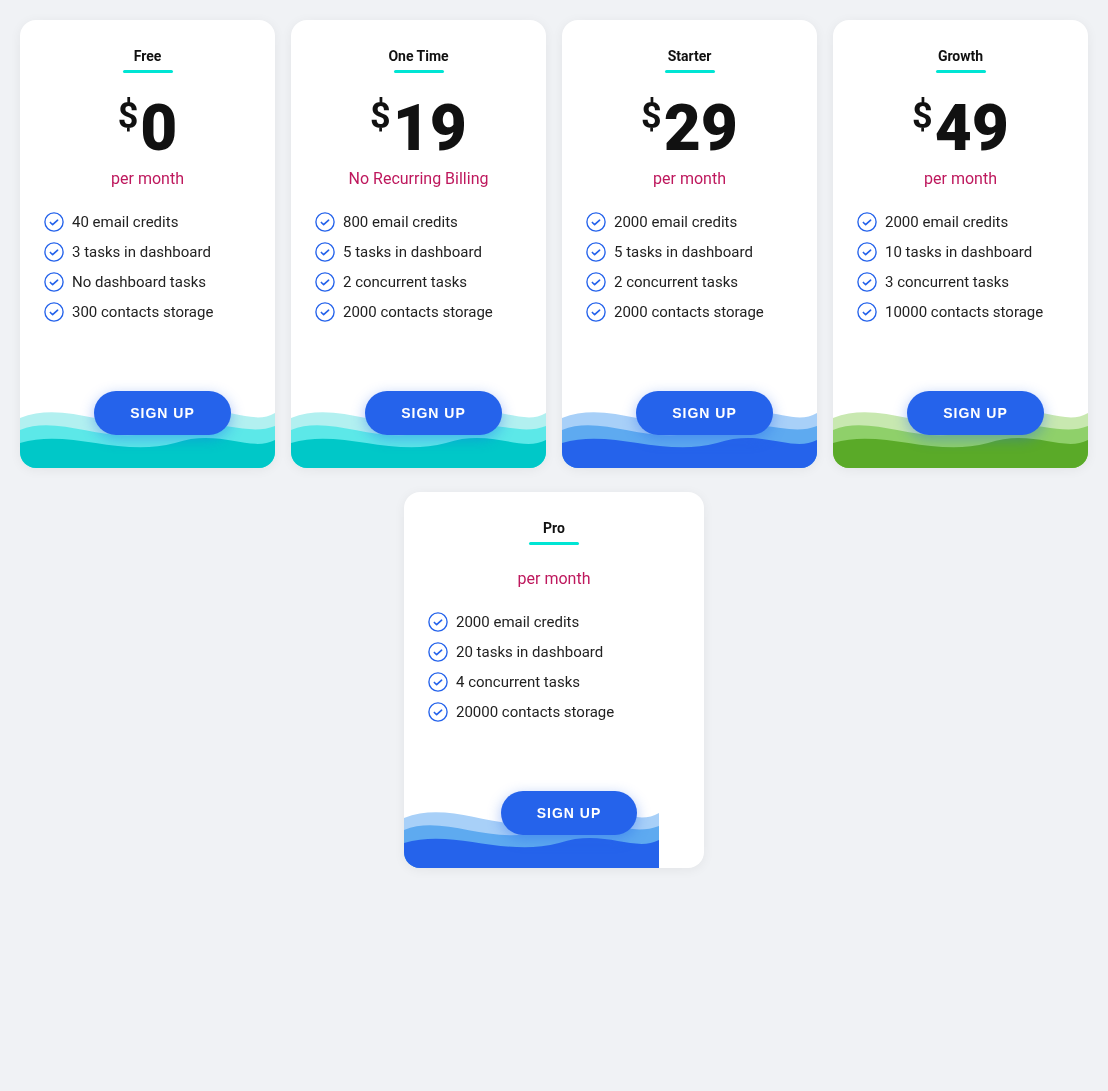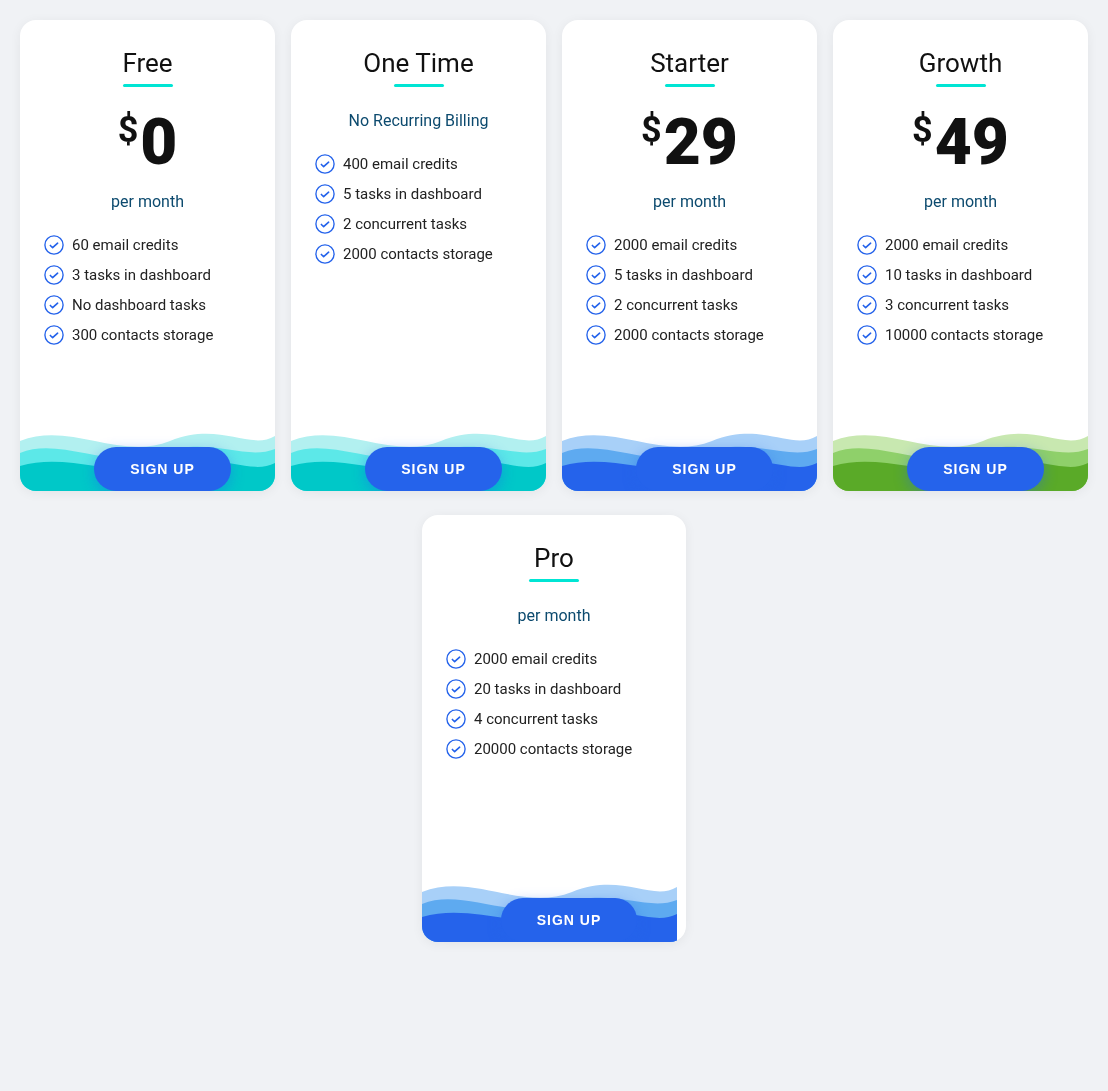--- a/index.html
+++ b/index.html
@@ -25,22 +25,22 @@
       flex-direction: column;
       overflow: hidden;
       box-shadow: 0 2px 12px rgba(0,0,0,0.06);
       position: relative;
     }
     .card-content {
       padding: 28px 24px 16px 24px;
       flex: 1;
     }
     .plan-name {
-      font-size: 26px;
-      font-weight: 400;
+      font-size: 14px;
+      font-weight: 700;
       text-align: center;
       color: #111;
       margin-bottom: 6px;
     }
     .plan-underline {
       width: 50px;
       height: 3px;
       background: #00e5d4;
       margin: 0 auto 24px auto;
       border-radius: 2px;
@@ -55,23 +55,23 @@
       color: #111;
       line-height: 1;
     }
     .price-dollar {
       font-size: 36px;
       font-weight: 700;
       vertical-align: super;
       margin-right: 2px;
     }
     .price-sub {
-      color: #0c4a6e;
+      color: #be185d;
       font-size: 16px;
-      margin-top: 17px;
+      margin-top: 8px;
     }
     .features-list {
       list-style: none;
       margin-bottom: 20px;
     }
     .features-list li {
       display: flex;
       align-items: center;
       gap: 8px;
       font-size: 15px;
@@ -80,21 +80,21 @@
     }
     .check-icon {
       width: 20px;
       height: 20px;
       flex-shrink: 0;
     }
     .card-footer {
       position: relative;
       height: 110px;
       display: flex;
-      align-items: flex-end;
+      align-items: center;
       justify-content: center;
       padding-left: 30px;
     }
     .wave-bg {
       position: absolute;
       bottom: 0; left: 0; right: 0;
       height: 110px;
       overflow: hidden;
     }
     .signup-btn {
@@ -124,43 +124,42 @@
     .wave-green svg .w1 { fill: #c8e8b0; }
     .wave-green svg .w2 { fill: #8fd06a; }
     .wave-green svg .w3 { fill: #5aaa28; }
 
     
     .pro-wrapper {
       display: flex;
       justify-content: center;
     }
     .pricing-card.pro {
-      width: 264px;
-      gap: 37px;
+      width: 300px;
     }
   </style>
 </head>
 <body>
 
 <div class="pricing-grid">
     <div class="pricing-card">
       <div class="card-content">
         <div class="plan-name">Free</div>
         <div class="plan-underline"></div>
         <div class="price-area">
           <div class="price-amount"><span class="price-dollar">$</span>0</div>
           <div class="price-sub">per month</div>
         </div>
         <ul class="features-list">
           <li>
             <svg class="check-icon" viewBox="0 0 22 22" fill="none" xmlns="http://www.w3.org/2000/svg">
     <circle cx="11" cy="11" r="10" stroke="#2563eb" stroke-width="1.5" fill="none"></circle>
     <path d="M7 11.5l2.5 2.5L15 9" stroke="#2563eb" stroke-width="1.8" stroke-linecap="round" stroke-linejoin="round"></path>
   </svg>
-            <span>60 email credits</span>
+            <span>40 email credits</span>
           </li>
           <li>
             <svg class="check-icon" viewBox="0 0 22 22" fill="none" xmlns="http://www.w3.org/2000/svg">
     <circle cx="11" cy="11" r="10" stroke="#2563eb" stroke-width="1.5" fill="none"></circle>
     <path d="M7 11.5l2.5 2.5L15 9" stroke="#2563eb" stroke-width="1.8" stroke-linecap="round" stroke-linejoin="round"></path>
   </svg>
             <span>3 tasks in dashboard</span>
           </li>
           <li>
             <svg class="check-icon" viewBox="0 0 22 22" fill="none" xmlns="http://www.w3.org/2000/svg">
@@ -185,29 +184,30 @@
       <path class="w3" d="M0,85 C50,70 100,100 155,85 C200,70 230,95 255,82 L255,110 L0,110 Z"></path>
     </svg></div>
         <button class="signup-btn">SIGN UP</button>
       </div>
     </div>
     <div class="pricing-card">
       <div class="card-content">
         <div class="plan-name">One Time</div>
         <div class="plan-underline"></div>
         <div class="price-area">
+          <div class="price-amount"><span class="price-dollar">$</span>19</div>
           <div class="price-sub">No Recurring Billing</div>
         </div>
         <ul class="features-list">
           <li>
             <svg class="check-icon" viewBox="0 0 22 22" fill="none" xmlns="http://www.w3.org/2000/svg">
     <circle cx="11" cy="11" r="10" stroke="#2563eb" stroke-width="1.5" fill="none"></circle>
     <path d="M7 11.5l2.5 2.5L15 9" stroke="#2563eb" stroke-width="1.8" stroke-linecap="round" stroke-linejoin="round"></path>
   </svg>
-            <span>400 email credits</span>
+            <span>800 email credits</span>
           </li>
           <li>
             <svg class="check-icon" viewBox="0 0 22 22" fill="none" xmlns="http://www.w3.org/2000/svg">
     <circle cx="11" cy="11" r="10" stroke="#2563eb" stroke-width="1.5" fill="none"></circle>
     <path d="M7 11.5l2.5 2.5L15 9" stroke="#2563eb" stroke-width="1.8" stroke-linecap="round" stroke-linejoin="round"></path>
   </svg>
             <span>5 tasks in dashboard</span>
           </li>
           <li>
             <svg class="check-icon" viewBox="0 0 22 22" fill="none" xmlns="http://www.w3.org/2000/svg">

